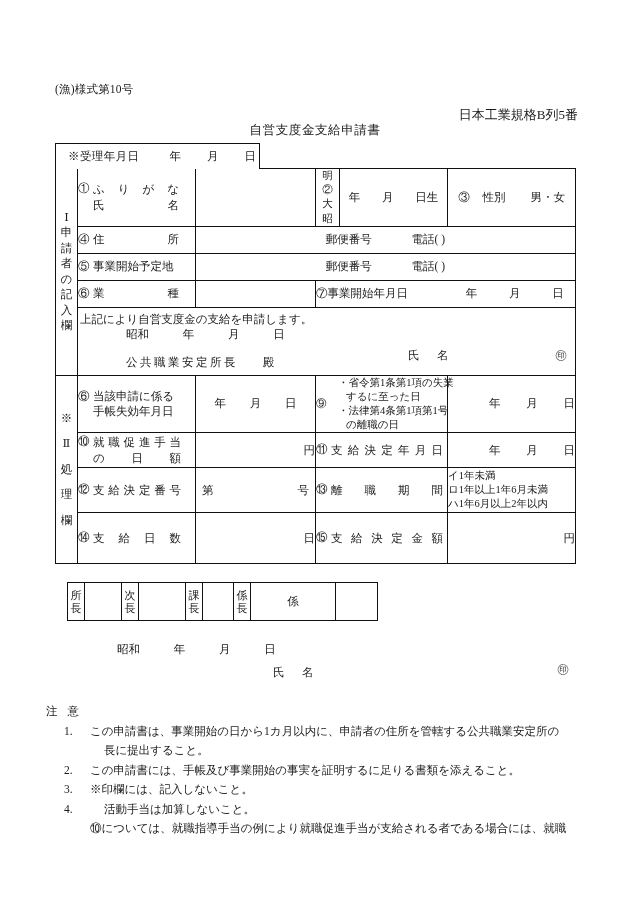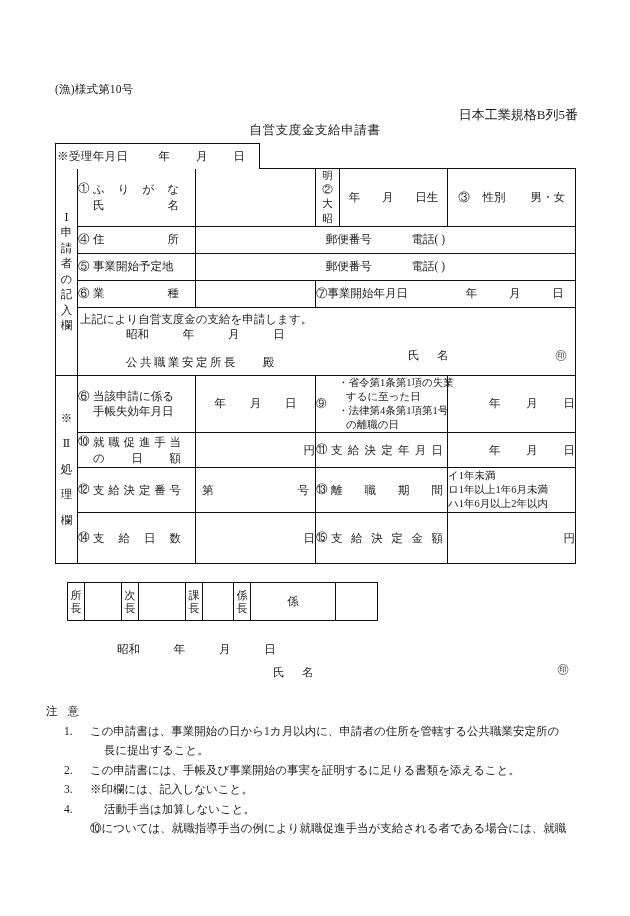--- a/index.html
+++ b/index.html
@@ -53,21 +53,21 @@
     left: 55px;
     top: 143px;
     width: 205px;
     height: 26px;
     border: 1px solid #111;
     border-bottom: none;
     box-sizing: border-box;
     display: flex;
     align-items: center;
     font-size: 11.5px;
-    padding-left: 1px;
+    padding-left: 12px;
     white-space: nowrap;
     background: #fff;
     z-index: 3;
     font-family: Liberation Mono, monospace;
   }
   .receipt-box .rb-label { letter-spacing: 0.4px; }
   .receipt-box .rb-y { margin-left: 30px; }
   .receipt-box .rb-m { margin-left: 26px; }
   .receipt-box .rb-d { margin-left: 26px; }
 

